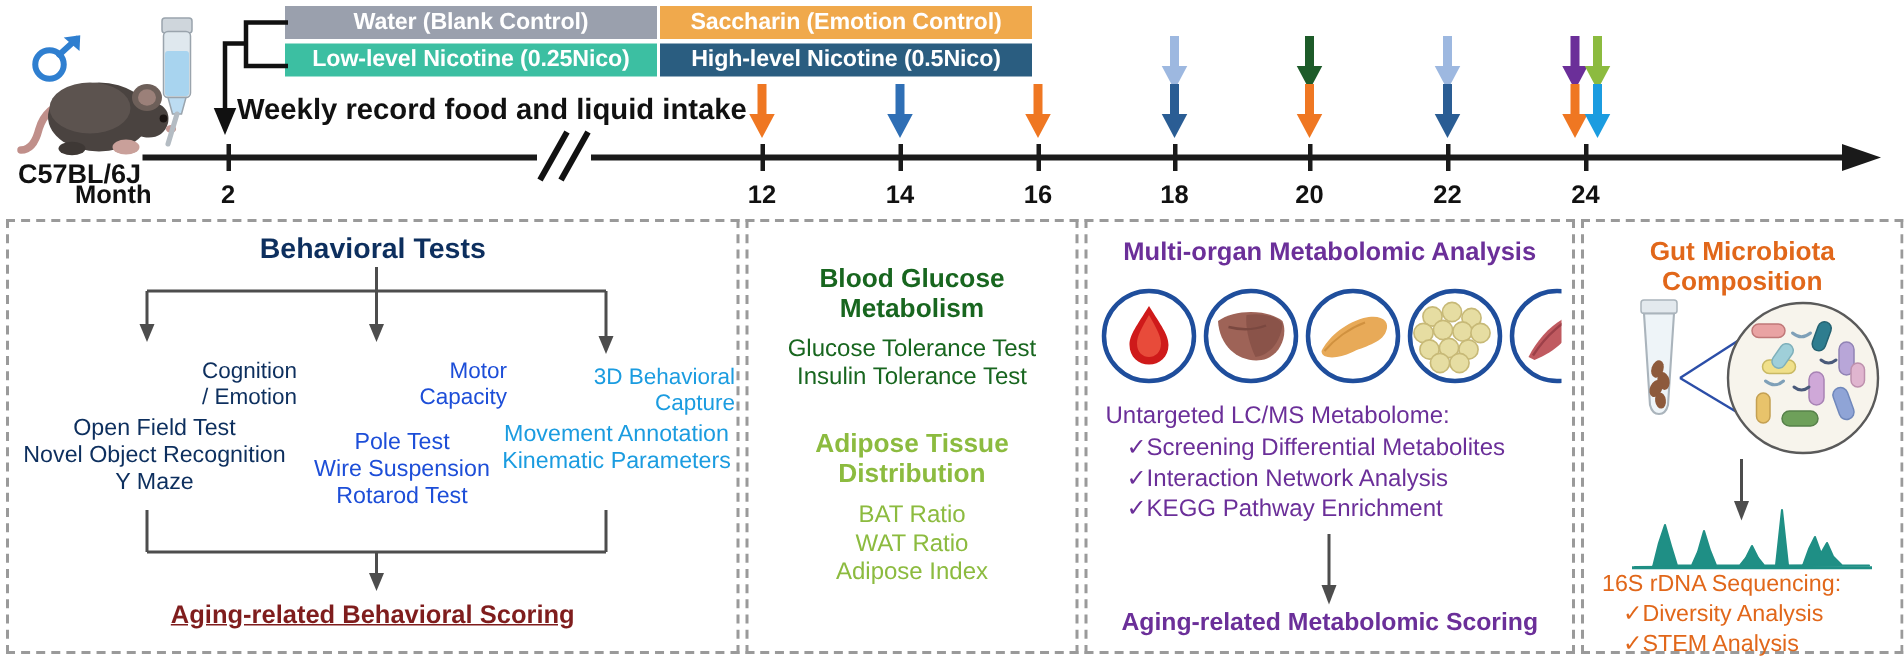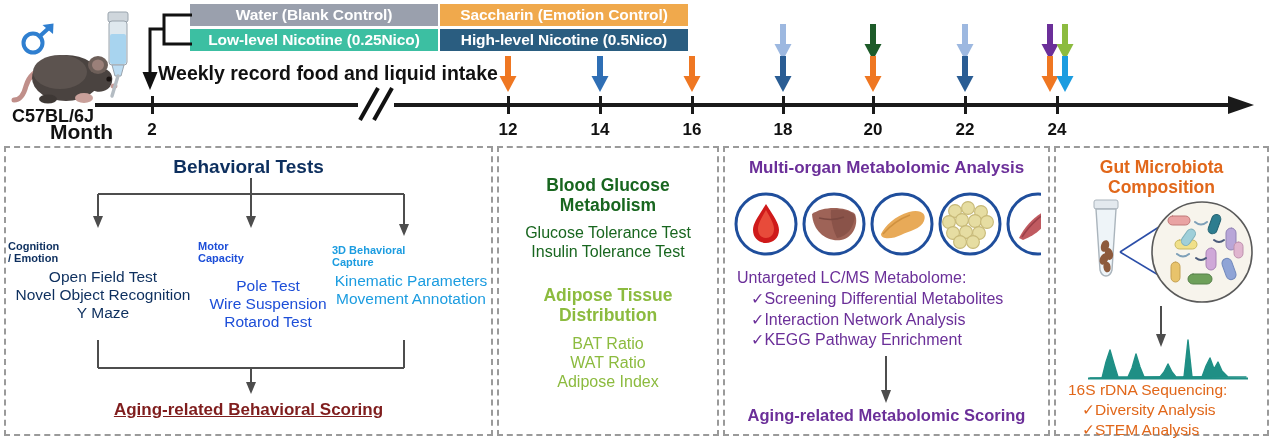--- a/index.html
+++ b/index.html
@@ -18,25 +18,25 @@
   .ticklabel{position:absolute;font-weight:bold;font-size:17px;color:#111;
              text-align:center;transform:translateX(-50%);}
   .arrowdn{position:absolute;}
 
   
   .panel{position:absolute;border:2px dashed #9a9a9a;background:#fff;}
   .ptitle{font-weight:bold;text-align:center;line-height:1.12;}
   .ptext{text-align:center;line-height:1.2;}
 
   .mouse-label{position:absolute;font-weight:bold;font-size:18px;color:#111;}
-  .month-label{position:absolute;font-weight:bold;font-size:21px;color:#111;text-align:right;}
+  .month-label{position:absolute;font-weight:bold;font-size:17px;color:#111;text-align:right;}
   .weekly{position:absolute;font-weight:bold;font-size:19.5px;color:#111;white-space:nowrap;}
 
   .bt-title{font-size:19px;font-weight:bold;color:#0d2f5e;}
-  .col-head{font-weight:bold;font-size:11px;line-height:1.12;text-align:left;}
+  .col-head{font-weight:normal;font-size:15px;line-height:1.12;text-align:right;}
   .col-body{font-size:15.5px;line-height:1.17;text-align:center;}
 
   .g-dark{color:#18661f;} .g-light{color:#8cbb3f;}
   .purple{color:#6b2f99;} .orange{color:#e1671a;}
   .navy{color:#0d2f5e;} .steel{color:#1d4ed8;} .cyan{color:#1b9ce0;}
 </style>
 </head>
 <body>
 
 <div class="abs" style="left:6px;top:8px;width:146px;height:120px;">
@@ -199,22 +199,22 @@
       <div>Rotarod Test</div>
     </div>
   </div>
 
   <div class="abs" style="left:326px;top:96px;width:158px;">
     <div class="col-head cyan">
       <div>3D Behavioral</div>
       <div>Capture</div>
     </div>
     <div class="col-body cyan" style="margin-top:3px;">
+      <div>Movement Annotation</div>
       <div>Kinematic Parameters</div>
-      <div>Movement Annotation</div>
     </div>
   </div>
 
   <svg class="abs" style="left:60px;top:192px;" width="370" height="60" viewBox="0 0 370 60">
     <path d="M32 0 L32 28 M338 0 L338 28 M32 28 L338 28 M185 28 L185 44" fill="none" stroke="#4d4d4d" stroke-width="2"></path>
     <polygon points="180,42 190,42 185,54" fill="#4d4d4d"></polygon>
   </svg>
 
   <div class="ptitle abs" style="left:0;top:252px;width:485px;font-size:17px;color:#7f1d1d;text-decoration:underline;">Aging-related Behavioral Scoring</div>
 </div>

